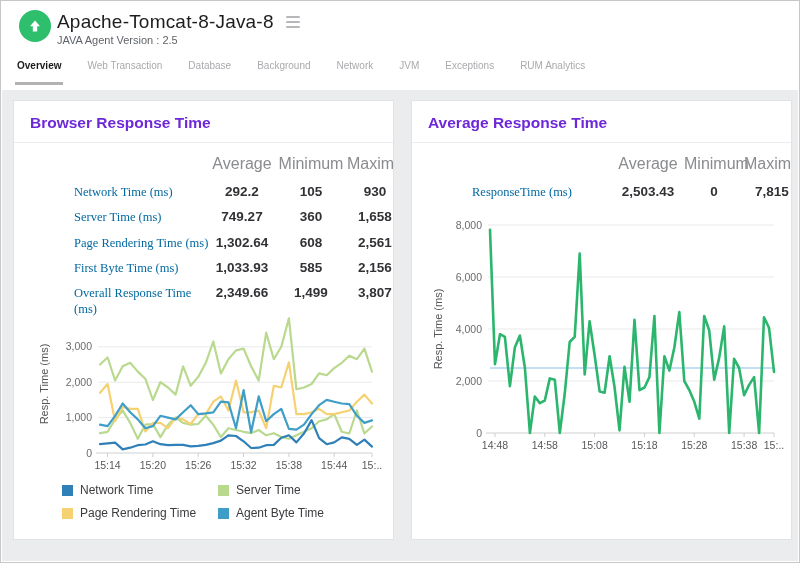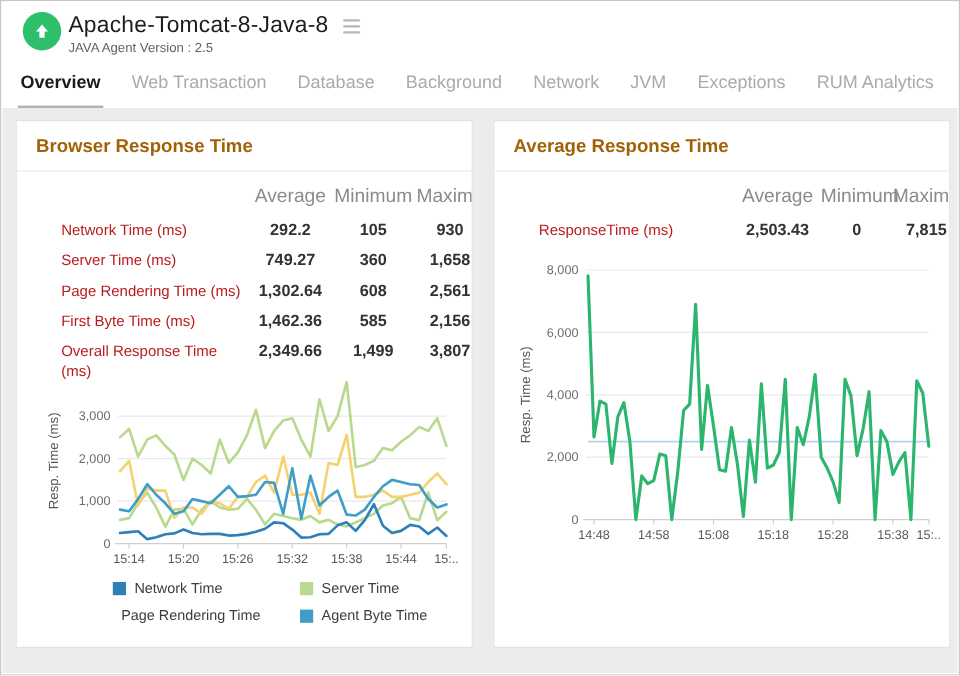--- a/index.html
+++ b/index.html
@@ -9,43 +9,43 @@
   
   .hdr { position:relative; height:55px; background:#fff; }
   .avatar { position:absolute; left:18px; top:9px; width:32px; height:32px; border-radius:50%; background:#2dbf6c; display:flex; align-items:center; justify-content:center; }
   .hdr-title { position:absolute; left:56px; top:10px; font-size:19px; font-weight:500; color:#1d1d1f; letter-spacing:.2px; display:flex; align-items:center; gap:10px; }
   .hamburger { display:inline-flex; flex-direction:column; gap:2.5px; cursor:pointer; padding:2px; }
   .hamburger span { width:14px; height:2.5px; background:#b6b7ba; border-radius:1px; }
   .hdr-sub { position:absolute; left:56px; top:33px; font-size:11px; color:#5f6368; }
 
   
   .tabs { display:flex; gap:22px; padding-left:14px; height:34px; align-items:flex-start; background:#fff; }
-  .tab { font-size:15px; color:#a9aaad; padding:4px 2px 11px 2px; cursor:pointer; white-space:nowrap; }
+  .tab { font-size:10px; color:#a9aaad; padding:4px 2px 11px 2px; cursor:pointer; white-space:nowrap; }
   .tab.active { color:#1b1b1d; font-weight:700; border-bottom:3px solid #b2b2b5; }
 
   
   .main { position:absolute; left:1px; right:1px; top:89px; bottom:1px; background:#ebecee; padding:10px 0 0 11px; display:flex; gap:17px; box-sizing:border-box; }
   .panel { position:relative; width:381px; height:440px; background:#fff; border:1px solid #e3e3e5; box-sizing:border-box; overflow:hidden; }
-  .panel-title { font-size:15.5px; font-weight:600; color:#a16207; padding:13px 16px 10px 16px; border-bottom:1px solid #ececee; }
+  .panel-title { font-size:15.5px; font-weight:600; color:#6d28d9; padding:13px 16px 10px 16px; border-bottom:1px solid #ececee; }
 
   
   .stats-table { display:grid; row-gap:9px; margin-top:12px; align-items:start; }
   .stats-table.left-grid  { grid-template-columns:195px 66px 72px 56px; }
   .stats-table.right-grid { grid-template-columns:200px 72px 60px 56px; }
   .stats-table .th { font-size:16px; color:#8a8b8f; text-align:center; padding-bottom:2px; white-space:nowrap; }
-  .stats-table .lbl { font-size:12.5px; color:#b91c1c; padding-left:37px; line-height:1.3; }
+  .stats-table .lbl { font-size:12.5px; color:#0369a1; padding-left:60px; line-height:1.3;font-family:Liberation Serif, serif; }
   .stats-table .val { font-size:13.5px; font-weight:600; color:#323236; text-align:center; white-space:nowrap; }
 
   .chart { position:absolute; left:10px; }
   .chart-browser { top:200px; }
   .chart-average { top:110px; }
 
   
   .legend { position:absolute; left:48px; top:382px; display:grid; grid-template-columns:150px auto; row-gap:9px; column-gap:6px; }
-  .legend-item { display:flex; align-items:center; gap:7px; cursor:pointer;margin-left:32px; }
+  .legend-item { display:flex; align-items:center; gap:7px; cursor:pointer; }
   .legend-item .sw { width:11px; height:11px; display:inline-block; }
   .legend-item .lg-label { font-size:12px; color:#3c3c40; white-space:nowrap; }
 
   svg text { font-family:"Liberation Sans", sans-serif; }
 </style>
 </head>
 <body>
 
 <div class="page">
 
@@ -92,21 +92,21 @@
           <div class="val">930</div>
           <div class="lbl">Server Time (ms)</div>
           <div class="val">749.27</div>
           <div class="val">360</div>
           <div class="val">1,658</div>
           <div class="lbl">Page Rendering Time (ms)</div>
           <div class="val">1,302.64</div>
           <div class="val">608</div>
           <div class="val">2,561</div>
           <div class="lbl">First Byte Time (ms)</div>
-          <div class="val">1,462.36</div>
+          <div class="val">1,033.93</div>
           <div class="val">585</div>
           <div class="val">2,156</div>
           <div class="lbl">Overall Response Time (ms)</div>
           <div class="val">2,349.66</div>
           <div class="val">1,499</div>
           <div class="val">3,807</div>
         </div>
       <div class="chart chart-browser" id="browser-chart-mount"><svg width="360" height="176" viewBox="0 0 360 176">
             <text x="68" y="155.5" text-anchor="end" font-size="10.5" fill="#6b6b70">0</text>
             <line x1="74" x2="348" y1="116.61538461538461" y2="116.61538461538461" stroke="#e9e9eb" stroke-width="1"></line>

